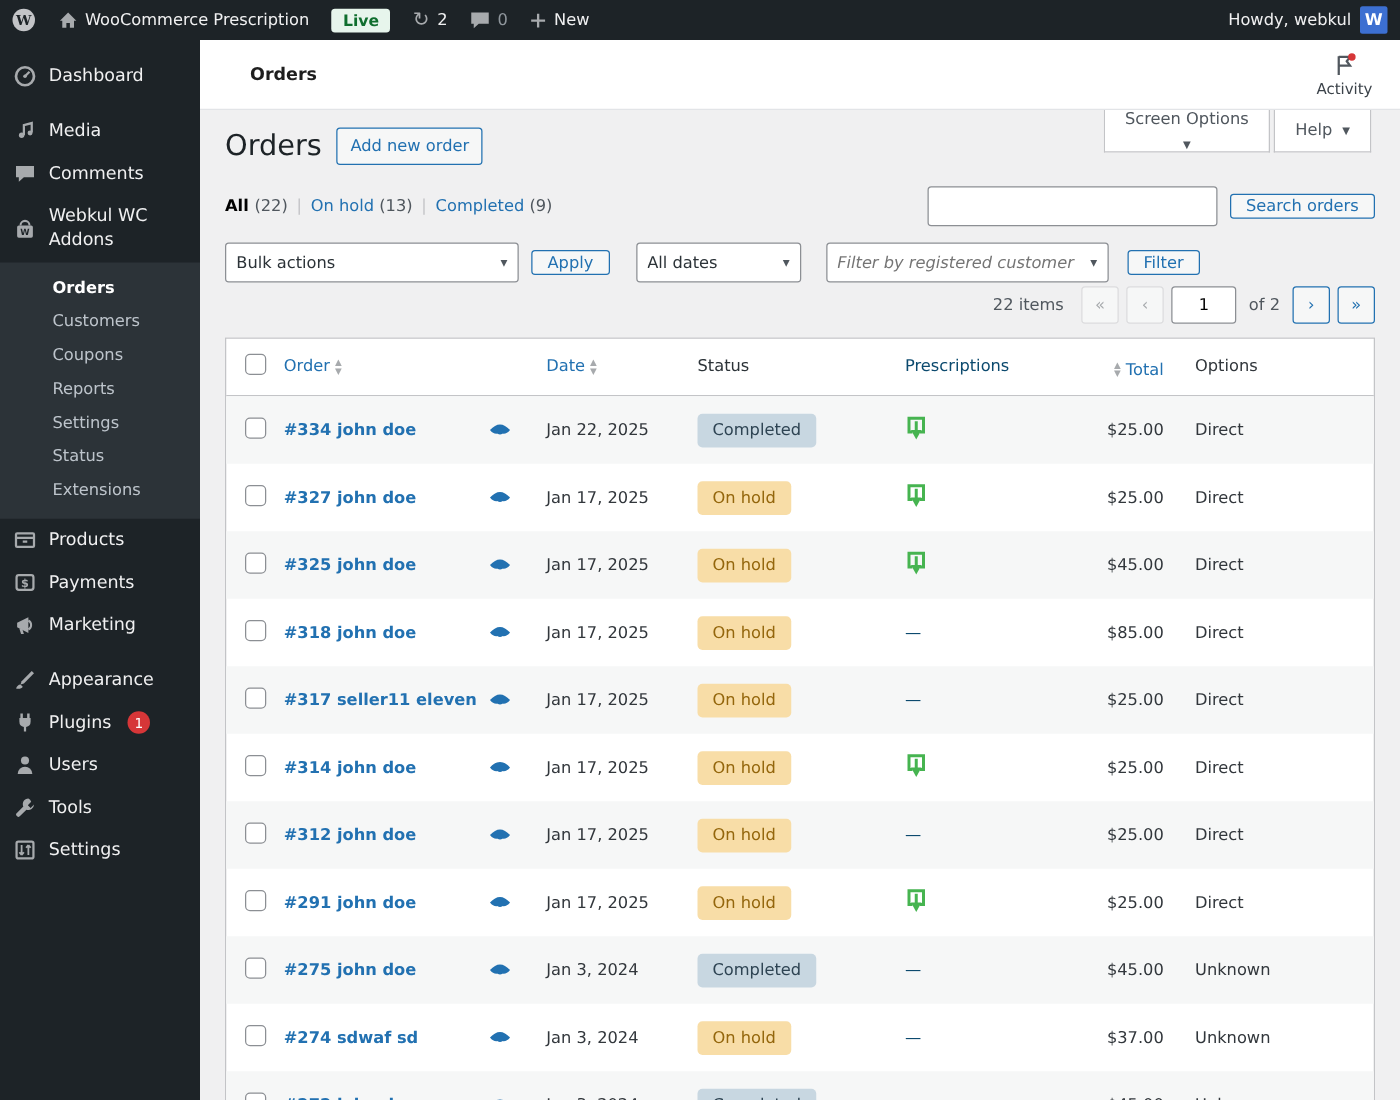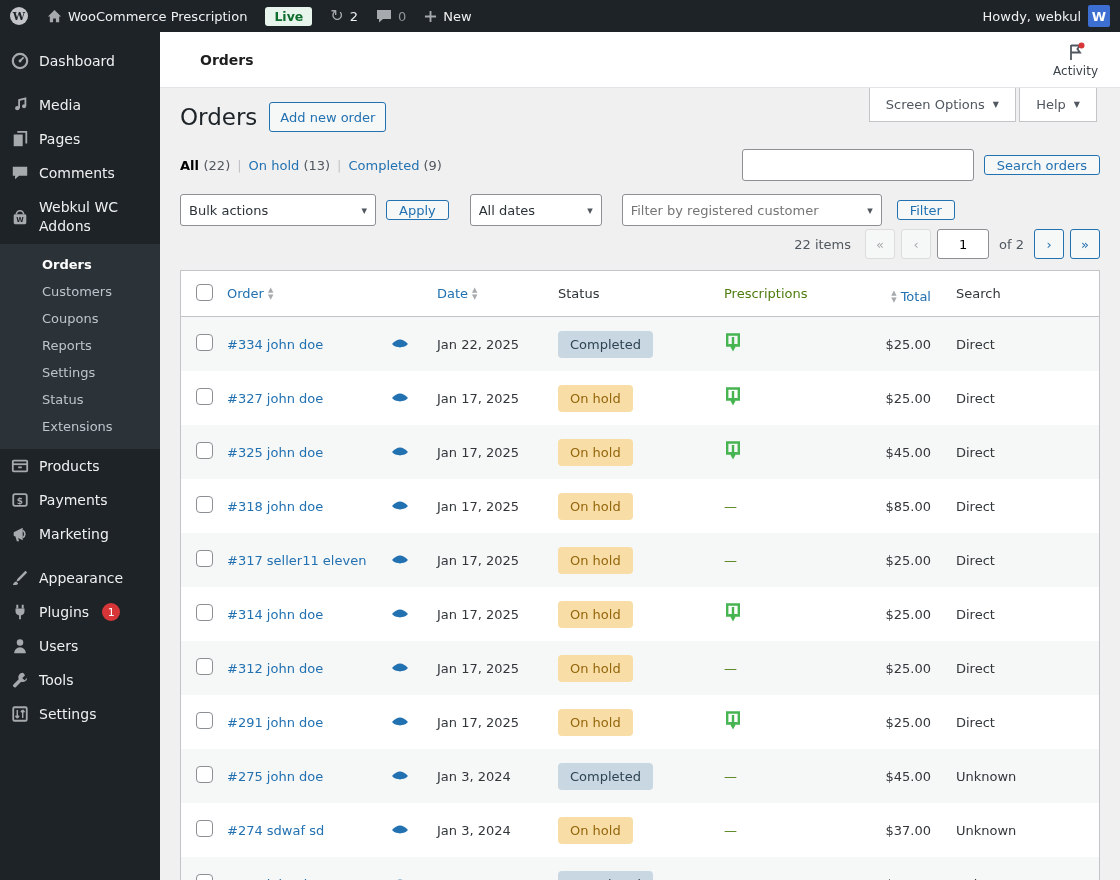--- a/index.html
+++ b/index.html
@@ -36,21 +36,21 @@
 
   
   .content { margin-left:160px; padding-top:32px; }
   .plugin-header { height:56px; background:#fff; border-bottom:1px solid #e2e4e7; display:flex;
     align-items:center; justify-content:space-between; padding:0 22px 0 40px; }
   .ph-title { font-weight:bold; font-size:14px; color:#1e1e1e; }
   .activity-btn { display:flex; flex-direction:column; align-items:center; gap:2px; color:#3c434a; font-size:12px; cursor:pointer; }
 
   .screen-meta-tab { position:fixed; top:88px; height:34px; background:#fff; border:1px solid #c3c4c7; border-top:none;
     display:flex; align-items:center; gap:8px; padding:0 16px; color:#50575e; font-size:13px; cursor:pointer; z-index:40; }
-  .tab-screen-options { right:104px; }
+  .tab-screen-options { right:104px;flex-direction:column; }
   .tab-help { right:23px; }
   .caret { font-size:8px; color:#50575e; }
 
   .wrap { padding:13px 20px 0; }
   .title-row { display:flex; align-items:center; gap:12px; height:32px; }
   h1.page-title { font-size:23px; font-weight:400; color:#1d2327; font-family:"DejaVu Sans",sans-serif; }
   .btn { display:inline-flex; align-items:center; justify-content:center; height:30px; padding:0 10px;
     border:1px solid #2271b1; border-radius:3px; background:#f6f7f7; color:#2271b1; font-size:13px; cursor:pointer;
     font-family:"DejaVu Sans",sans-serif; }
   .btn.tall { height:20px; padding:0 12px; }
@@ -64,21 +64,21 @@
   .search-box { display:flex; align-items:center; gap:10px; }
   .search-input { width:232px; height:32px; border:1px solid #8c8f94; border-radius:3px; background:#fff; padding:0 8px;
     font-family:"DejaVu Sans",sans-serif; font-size:13px; }
 
   .toolbar-row { display:flex; align-items:center; margin-top:13px; height:32px; }
   .select-wrap { position:relative; display:inline-block; }
   .select-wrap::after { content:"▾"; position:absolute; right:9px; top:50%; transform:translateY(-50%);
     font-size:11px; color:#50575e; pointer-events:none; }
   select { appearance:none; -webkit-appearance:none; height:32px; border:1px solid #8c8f94; border-radius:3px;
     background:#fff; padding:0 26px 0 8px; font-size:13px; color:#2c3338; font-family:"DejaVu Sans",sans-serif; }
-  .sel-bulk { width:196px; } .sel-dates { width:132px; } .sel-customer { width:260px; color:#757575; }
+  .sel-bulk { width:235px; } .sel-dates { width:132px; } .sel-customer { width:226px; color:#757575;font-style:italic; }
   .gap10 { width:10px; } .gap21 { width:21px; } .gap20 { width:20px; } .gap15 { width:15px; }
 
   .pagination-row { display:flex; justify-content:flex-end; align-items:center; gap:6px; margin-top:2px; height:32px;
     color:#50575e; font-size:13px; }
   .items-count { margin-right:8px; }
   .pg-btn { width:30px; height:30px; display:inline-flex; align-items:center; justify-content:center;
     border-radius:3px; font-size:13px; }
   .pg-btn.disabled { background:#f6f7f7; border:1px solid #dcdcde; color:#a7aaad; }
   .pg-btn.active { background:#f6f7f7; border:1px solid #2271b1; color:#2271b1; cursor:pointer; }
   .pg-input { width:52px; height:30px; border:1px solid #8c8f94; border-radius:3px; text-align:center;
@@ -92,24 +92,24 @@
   .th-link { color:#2271b1; cursor:pointer; display:inline-flex; align-items:center; }
   .sort { display:inline-flex; flex-direction:column; margin:0 4px; line-height:6px; }
   .sort span { font-size:7px; color:#a7aaad; height:7px; }
   .row { height:54px; }
   .row.alt { background:#f6f7f7; }
   .c-cb { width:46px; padding-left:15px; }
   .c-order { width:164px; }
   .c-eye { width:46px; display:flex; align-items:center; }
   .c-date { width:121px; color:#32373c; }
   .c-status { width:156px; }
-  .c-rx { width:153px; padding-left:10px; color:#4d7c0f; }
+  .c-rx { width:153px; padding-left:10px; color:#0c4a6e; }
   .c-total { width:64px; text-align:right; color:#32373c; }
   .c-origin { flex:1; padding-left:25px; color:#32373c; }
-  .order-link { color:#2271b1; font-weight:normal; cursor:pointer; }
+  .order-link { color:#2271b1; font-weight:bold; cursor:pointer; }
   .cb { appearance:none; -webkit-appearance:none; width:17px; height:17px; border:1px solid #8c8f94;
     border-radius:4px; background:#fff; cursor:pointer; display:inline-block; }
   .status-badge { display:inline-block; padding:6px 12px; border-radius:4px; font-size:13px; }
   .status-badge.on-hold { background:#f8dda7; color:#94660c; }
   .status-badge.completed { background:#c8d7e1; color:#2e4453; }
   .rx-icon { cursor:pointer; display:inline-block; }
 </style>
 </head>
 <body>
 
@@ -165,29 +165,20 @@
   <div class="menu-sep"></div>
   <div class="menu-item">
     <span class="mi">
       <svg width="18" height="18" viewBox="0 0 20 20">
           <circle cx="7" cy="13.5" r="2.4" fill="#a7aaad"></circle>
           <path d="M9 13.5 V4.5 l7 -1.8 V11" stroke="#a7aaad" stroke-width="2" fill="none"></path>
           <circle cx="14.5" cy="11.5" r="2.2" fill="#a7aaad"></circle>
         </svg>
     </span>
     <span class="lbl">Media</span>
-  </div>
-  <div class="menu-item">
-    <span class="mi">
-      <svg width="18" height="18" viewBox="0 0 20 20">
-          <rect x="3" y="5" width="10" height="13" fill="#a7aaad"></rect>
-          <path d="M7 2 h10 v13" fill="none" stroke="#a7aaad" stroke-width="2"></path>
-        </svg>
-    </span>
-    <span class="lbl">Pages</span>
   </div>
   <div class="menu-item">
     <span class="mi">
       <svg width="18" height="18" viewBox="0 0 20 20">
           <path d="M2 3 h16 v10 h-9 l-4.5 4 v-4 h-2.5 z" fill="#a7aaad"></path>
         </svg>
     </span>
     <span class="lbl">Comments</span>
   </div>
   <div class="menu-item two-line">
@@ -369,21 +360,21 @@
             </span></span>
         <span class="c-status">Status</span>
         <span class="c-rx">Prescriptions</span>
         <span class="c-total"><span class="th-link">
               <span class="sort">
                 <span>▲</span>
                 <span>▼</span>
               </span>
               <span>Total</span>
             </span></span>
-        <span class="c-origin">Search</span>
+        <span class="c-origin">Options</span>
       </div>
       <div id="table-body">
   <div class="trow row alt">
     <span class="c-cb"><input type="checkbox" class="cb" style=""></span>
     <span class="c-order"><span class="order-link">#334 john doe</span></span>
     <span class="c-eye">
       <svg class="eye" width="18" height="12" viewBox="0 0 18 12">
         <path d="M1 6 Q9 -3 17 6 Q13.5 10.5 9 8.2 Q4.5 10.5 1 6 Z" fill="#2271b1"></path>
         <circle cx="9" cy="7.2" r="2.4" fill="#2271b1"></circle>
       </svg>

